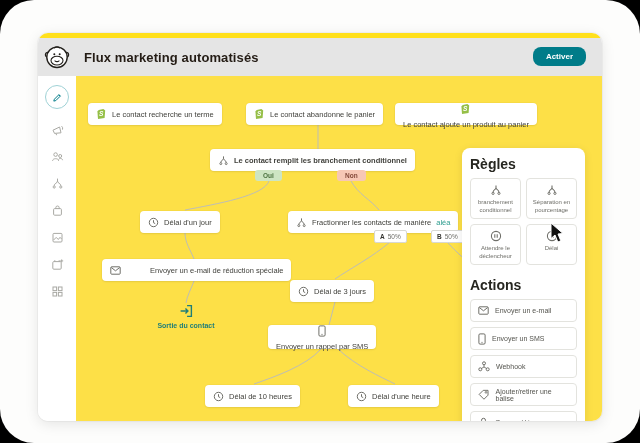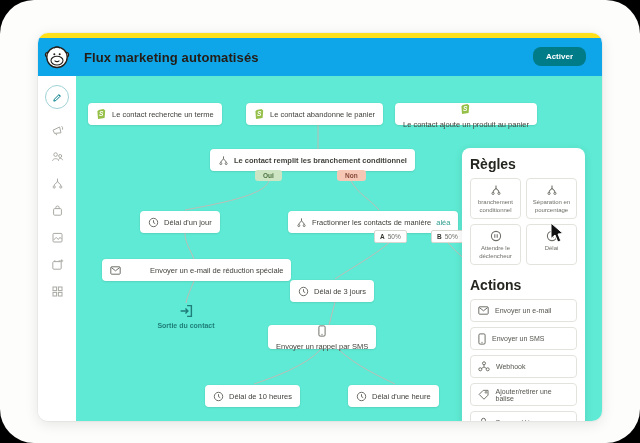--- a/index.html
+++ b/index.html
@@ -2,34 +2,34 @@
 <html><head>
 <meta charset="utf-8">
 <style>
   html,body{margin:0;padding:0;width:640px;height:443px;overflow:hidden;
     font-family:"Liberation Sans", sans-serif;background:#000;}
   .page{position:absolute;inset:0;background:#fdfdfc;border-radius:34px;overflow:hidden;}
   .app-window{position:absolute;left:38px;top:33px;width:564px;height:388px;
     background:#fff;border-radius:10px;overflow:hidden;
     box-shadow:0 3px 14px rgba(0,0,0,.10),0 0 0 1px rgba(0,0,0,.03);}
   .topbar{position:absolute;left:0;top:0;right:0;height:5px;background:#ffe01b;}
-  .header{position:absolute;left:0;top:5px;right:0;height:38px;background:#0ea5e9;
+  .header{position:absolute;left:0;top:5px;right:0;height:38px;background:#e5e5e5;
     border-bottom:2px solid #f97316;display:flex;align-items:center;}
   .logo-box{width:38px;display:flex;justify-content:center;align-items:center;}
   .header-title{font-size:13px;font-weight:700;color:#241c15;letter-spacing:.1px;margin-left:8px;}
   .activate-btn{position:absolute;right:16px;top:9px;background:#007c89;color:#fff;
     border:none;border-radius:8px;font-size:8px;font-weight:700;padding:5px 13px;
     font-family:"Liberation Sans", sans-serif;cursor:pointer;}
   .sidebar{position:absolute;left:0;top:43px;bottom:0;width:38px;background:#fff;
     border-right:1px solid #efefec;display:flex;flex-direction:column;align-items:center;
     padding-top:9px;gap:14px;}
   .side-active{width:22px;height:22px;border-radius:50%;border:1.5px solid #9fd2d6;
     display:flex;align-items:center;justify-content:center;}
   .side-ic{width:13px;height:13px;display:flex;align-items:center;justify-content:center;opacity:.75;}
-  .canvas{position:absolute;left:38px;top:43px;right:0;bottom:0;background:#5eead4;overflow:hidden;}
+  .canvas{position:absolute;left:38px;top:43px;right:0;bottom:0;background:#fde047;overflow:hidden;}
   .connectors{position:absolute;inset:0;z-index:1;}
   .node{position:absolute;display:flex;align-items:center;gap:5px;background:#fff;height:22px;
     padding:0 8px;border-radius:4px;box-shadow:0 1px 2px rgba(0,0,0,.08),0 0 0 1px rgba(0,0,0,.02);
     font-size:7.5px;color:#42423d;white-space:nowrap;z-index:2;}
   .node .accent{color:#2e9d8f;}
   .n-icon{display:flex;align-items:center;}
   .pill{position:absolute;z-index:3;font-size:6.5px;font-weight:700;padding:2px 8px;border-radius:3px;}
   .pill.yes{background:#cde5c3;color:#4c7340;}
   .pill.no{background:#f7c7b5;color:#84493a;}
   .badge{position:absolute;z-index:3;background:#fff;border:1px solid #d8d8d3;border-radius:2px;

